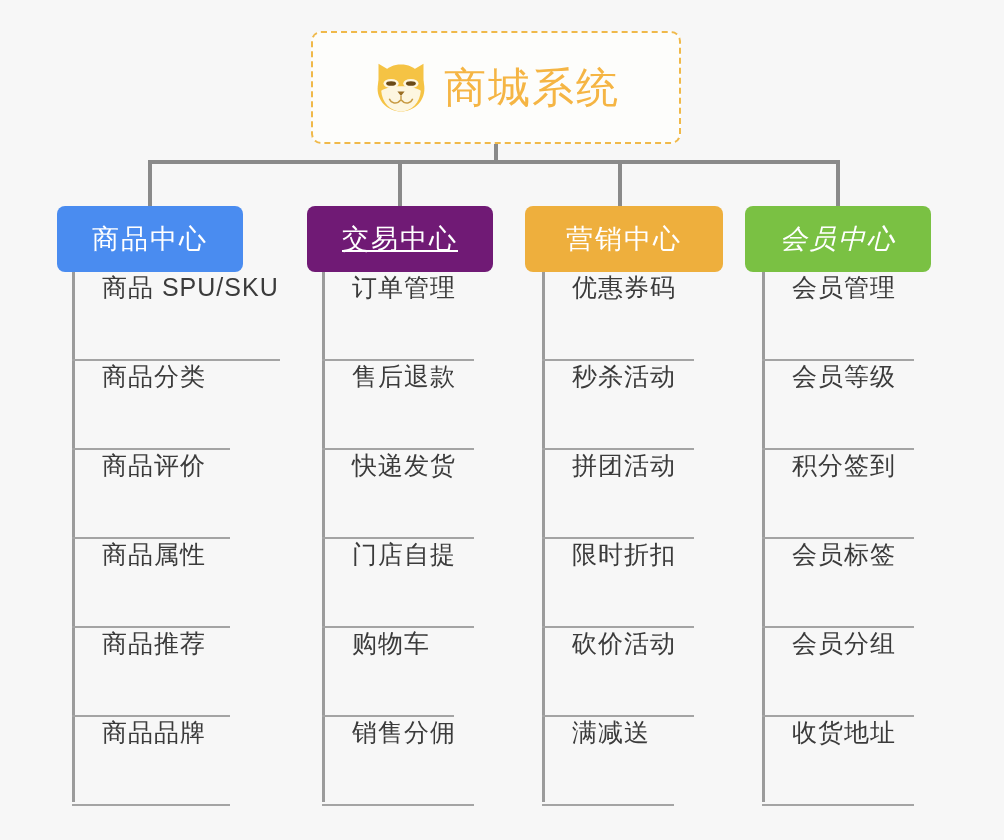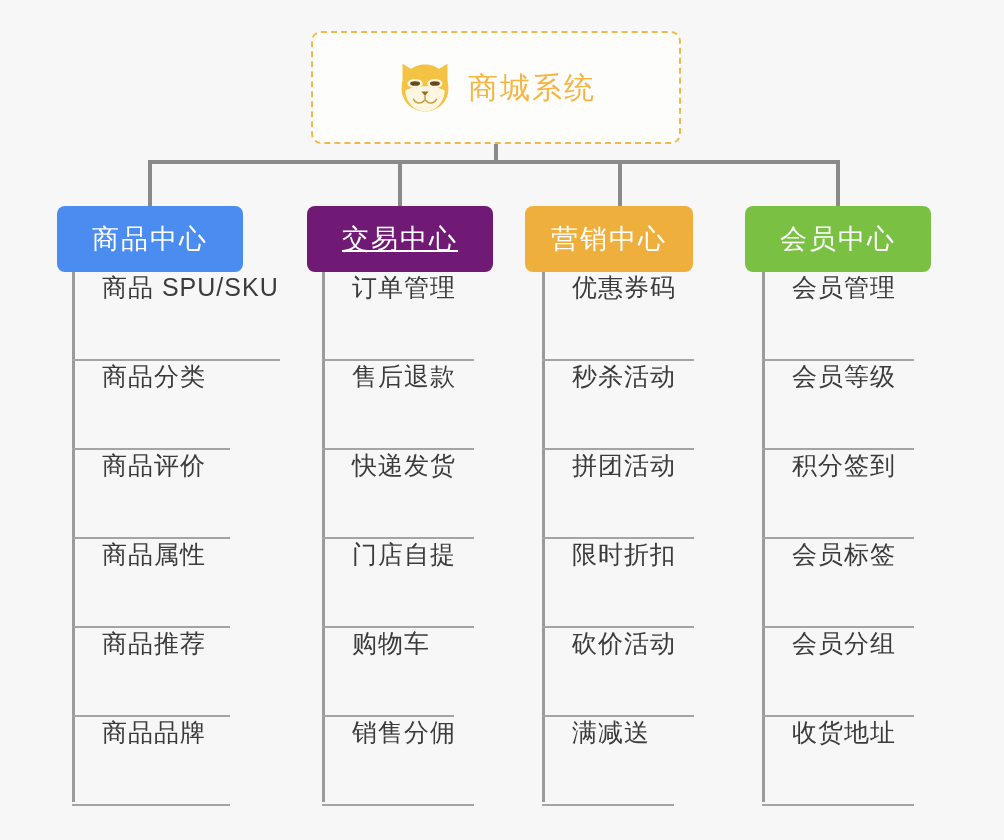--- a/index.html
+++ b/index.html
@@ -44,21 +44,21 @@
   }
 
   .shiba-icon {
     width: 58px;
     height: 54px;
     flex: 0 0 auto;
     display: block;
   }
 
   .root-title {
-    font-size: 30px;
+    font-size: 42px;
     color: #f5b544;
     letter-spacing: 2px;
     line-height: 1;
     white-space: nowrap;
     font-weight: 400;
   }
 
   
   .conn {
     position: absolute;
@@ -88,22 +88,22 @@
     align-items: center;
     justify-content: center;
     color: #ffffff;
     font-size: 27px;
     letter-spacing: 2px;
     white-space: nowrap;
     text-align: center;
   }
   .cat-0 { left: 57px;  width: 186px; background: #4a8cf0; }
   .cat-1 { left: 307px; width: 186px; background: #701a75; text-decoration: underline; }
-  .cat-2 { left: 525px; width: 168px; background: #eeaf3d; }
-  .cat-3 { left: 745px; width: 186px; background: #7ac143; }
+  .cat-2 { left: 525px; width: 198px; background: #eeaf3d; }
+  .cat-3 { left: 745px; width: 186px; background: #7ac143; font-style: italic; }
 
   
   .column {
     position: absolute;
     top: 272px;
   }
   .col-0 { left: 72px; }
   .col-1 { left: 322px; }
   .col-2 { left: 542px; }
   .col-3 { left: 762px; }

